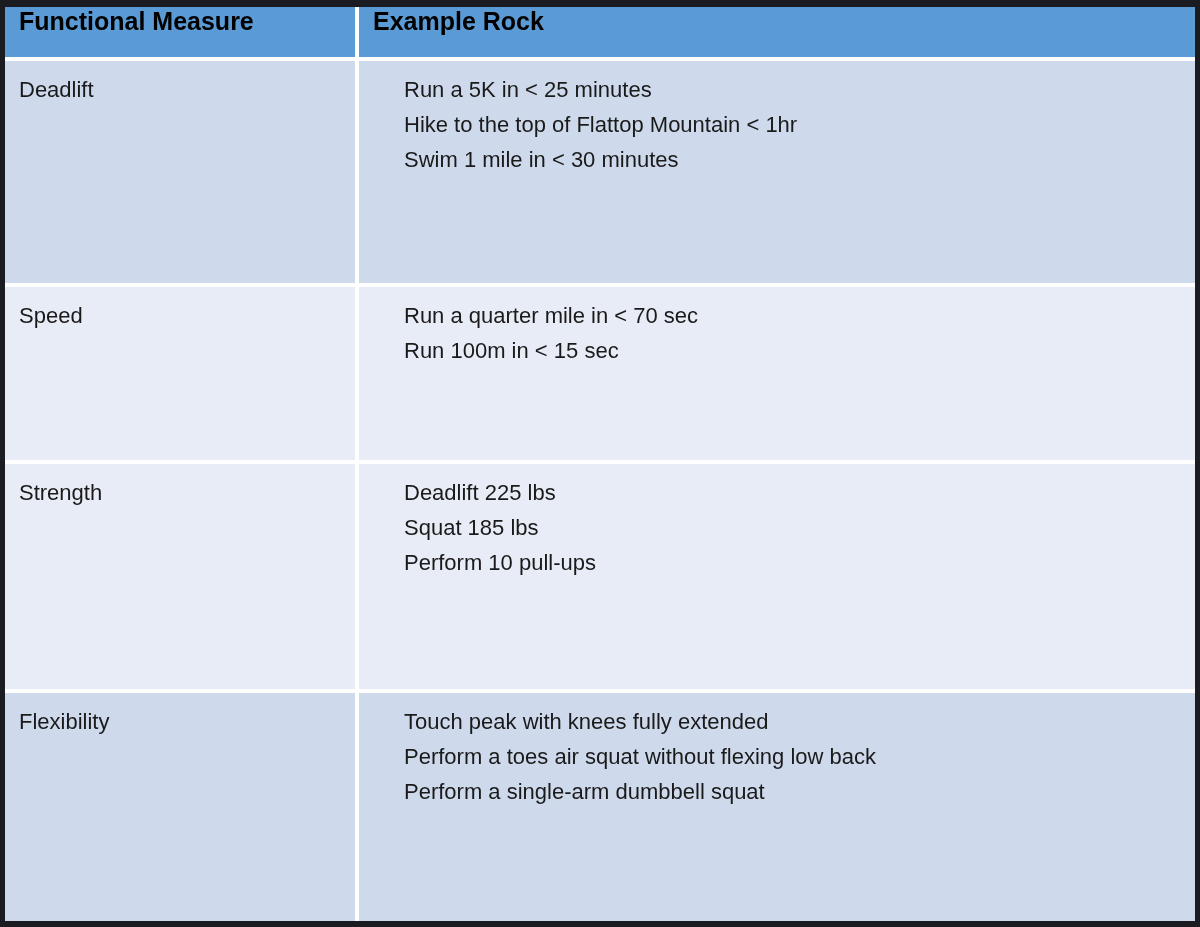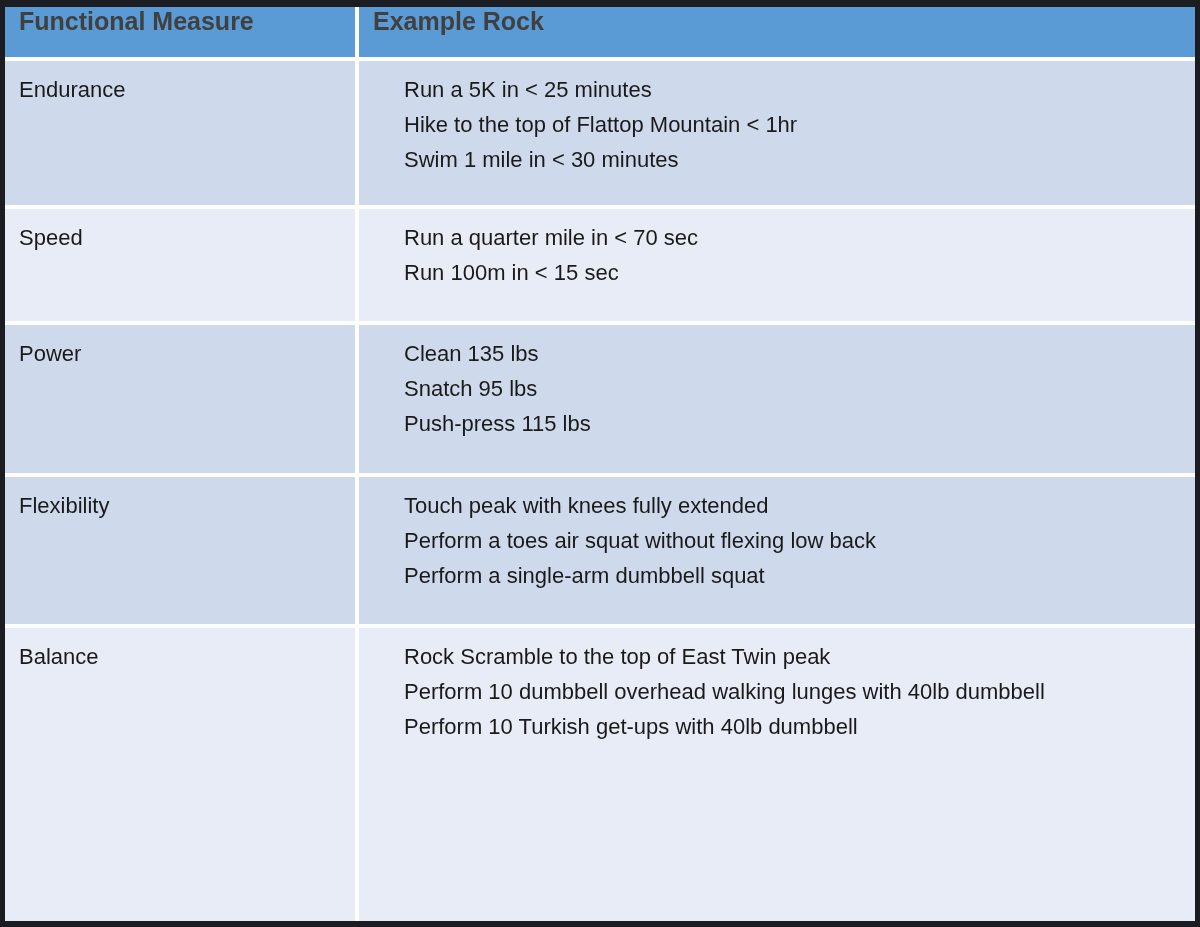--- a/index.html
+++ b/index.html
@@ -31,21 +31,21 @@
     overflow: hidden;
   }
   
   col.c-measure { width: 352px; }
   col.c-goals   { width: auto;  }
 
   
   thead tr { height: 52px; }
   thead th {
     background: #5b9bd5;
-    color: #404040;
+    color: #000000;
     font-size: 25px;
     font-weight: bold;
     vertical-align: middle;
     padding: 0 0 2px 14px;
   }
 
   
   th.col-measure, td.col-measure { border-right: 4px solid #ffffff; }
 
   
@@ -80,53 +80,45 @@
       <col class="c-goals">
     </colgroup>
     <thead>
       <tr>
         <th class="col-measure">Functional Measure</th>
         <th>Example Rock</th>
       </tr>
     </thead>
     <tbody>
       <tr class="row-dark r-endurance">
-        <td class="col-measure">Endurance</td>
+        <td class="col-measure">Deadlift</td>
         <td>
           <div class="goal-line">Run a 5K in &lt; 25 minutes</div>
           <div class="goal-line">Hike to the top of Flattop Mountain &lt; 1hr</div>
           <div class="goal-line">Swim 1 mile in &lt; 30 minutes</div>
         </td>
       </tr>
       <tr class="row-light r-speed">
         <td class="col-measure">Speed</td>
         <td>
           <div class="goal-line">Run a quarter mile in &lt; 70 sec</div>
           <div class="goal-line">Run 100m in &lt; 15 sec</div>
         </td>
       </tr>
-      <tr class="row-dark r-power">
-        <td class="col-measure">Power</td>
+      <tr class="row-light r-strength">
+        <td class="col-measure">Strength</td>
         <td>
-          <div class="goal-line">Clean 135 lbs</div>
-          <div class="goal-line">Snatch 95 lbs</div>
-          <div class="goal-line">Push-press 115 lbs</div>
+          <div class="goal-line">Deadlift 225 lbs</div>
+          <div class="goal-line">Squat 185 lbs</div>
+          <div class="goal-line">Perform 10 pull-ups</div>
         </td>
       </tr>
       <tr class="row-dark r-flexibility">
         <td class="col-measure">Flexibility</td>
         <td>
           <div class="goal-line">Touch peak with knees fully extended</div>
           <div class="goal-line">Perform a toes air squat without flexing low back</div>
           <div class="goal-line">Perform a single-arm dumbbell squat</div>
         </td>
       </tr>
-      <tr class="row-light r-balance">
-        <td class="col-measure">Balance</td>
-        <td>
-          <div class="goal-line">Rock Scramble to the top of East Twin peak</div>
-          <div class="goal-line">Perform 10 dumbbell overhead walking lunges with 40lb dumbbell</div>
-          <div class="goal-line">Perform 10 Turkish get-ups with 40lb dumbbell</div>
-        </td>
-      </tr>
     </tbody>
   </table>
 </div>
 
 </body></html>

